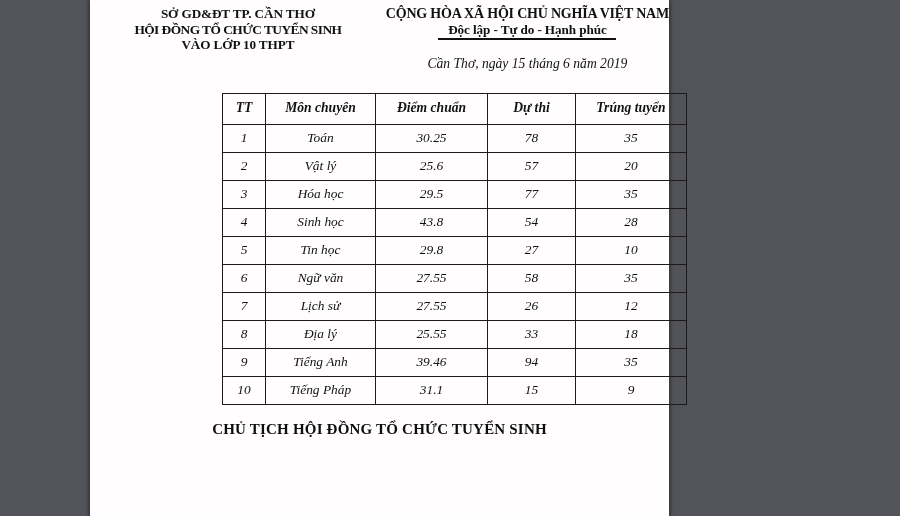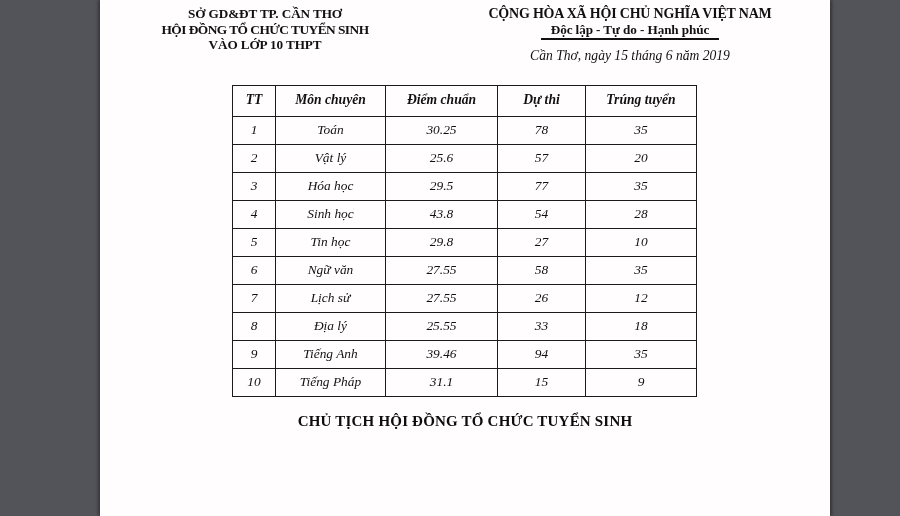--- a/index.html
+++ b/index.html
@@ -14,23 +14,23 @@
     overflow: hidden;
   }
   #viewer {
     position: relative;
     width: 900px;
     height: 516px;
     background: #52545a;
   }
   #page {
     position: absolute;
-    left: 100px;
+    left: 90px;
     top: 0;
-    width: 730px;
+    width: 579px;
     height: 516px;
     background: #fffdfe;
     box-shadow: -2px 0 3px rgba(0,0,0,0.35), 2px 0 3px rgba(0,0,0,0.35);
   }
 
   
   .hdr {
     display: flex;
     padding-top: 6px;
   }
@@ -65,21 +65,21 @@
   .ul-bar {
     margin: 1px auto 0 auto;
     height: 1.4px;
     background: #111;
   }
   .ul-bar.w1 { width: 152px; }
   .ul-bar.w2 { width: 178px; }
   .place-date {
     font-style: italic;
     font-size: 13.6px;
-    margin-top: 8px;
+    margin-top: 16px;
     color: #111;
     white-space: nowrap;
   }
 
   
   .title-block {
     text-align: center;
     margin-top: 30px;
   }
   .title-line {

